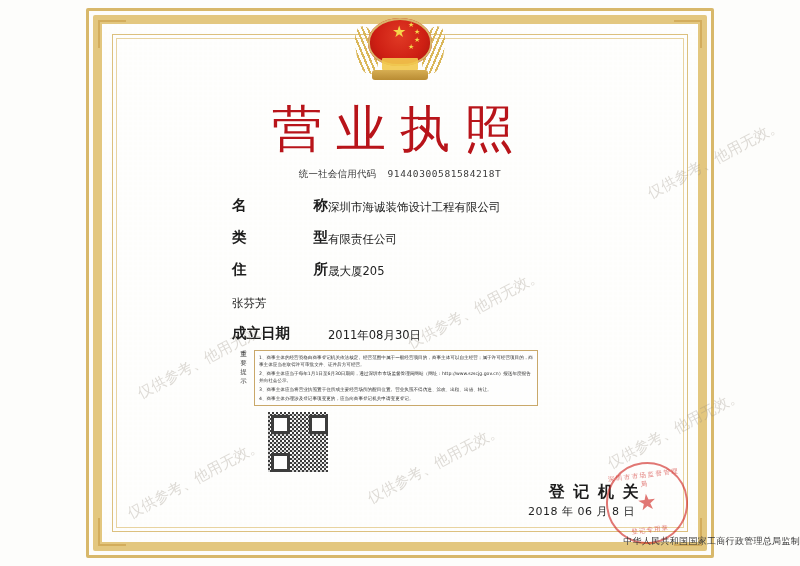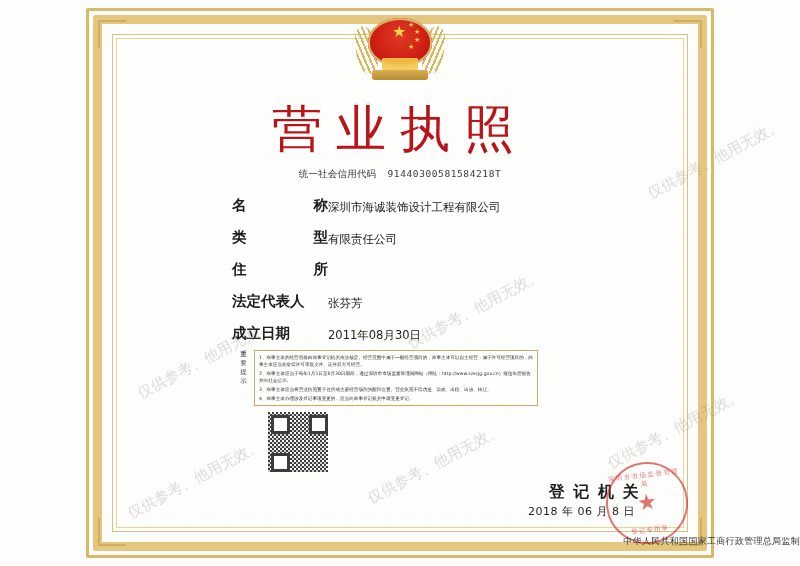--- a/index.html
+++ b/index.html
@@ -383,25 +383,25 @@
       </div>
       <div class="value">有限责任公司</div>
     </div>
 
     <div class="row">
       <div class="label two">
         <span>住</span>
         <span>所</span>
       </div>
       <div class="value">
+        <span class="l2">晟大厦205</span>
       </div>
     </div>
 
     <div class="row">
-      <div class="label">法定代表人</div>
       <div class="value">张芬芳</div>
     </div>
 
     <div class="row">
       <div class="label">成立日期</div>
       <div class="value">2011年08月30日</div>
     </div>
 
   </div>
 

